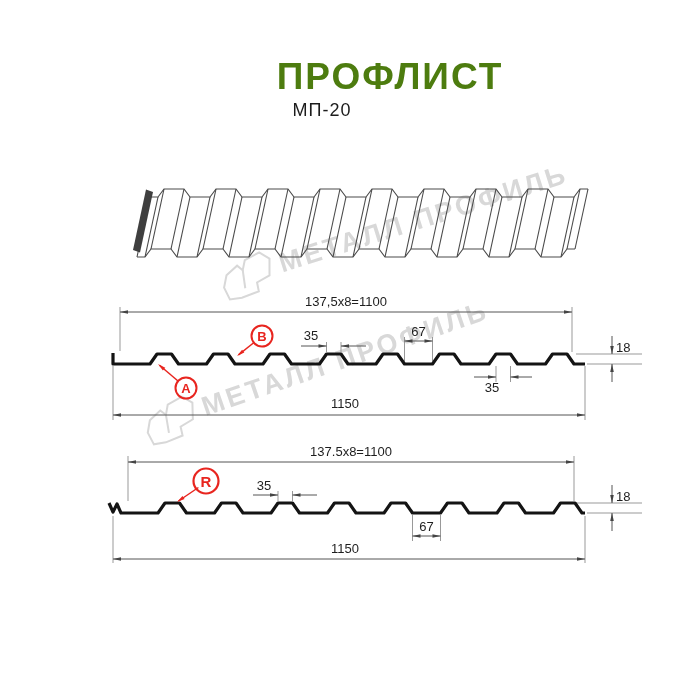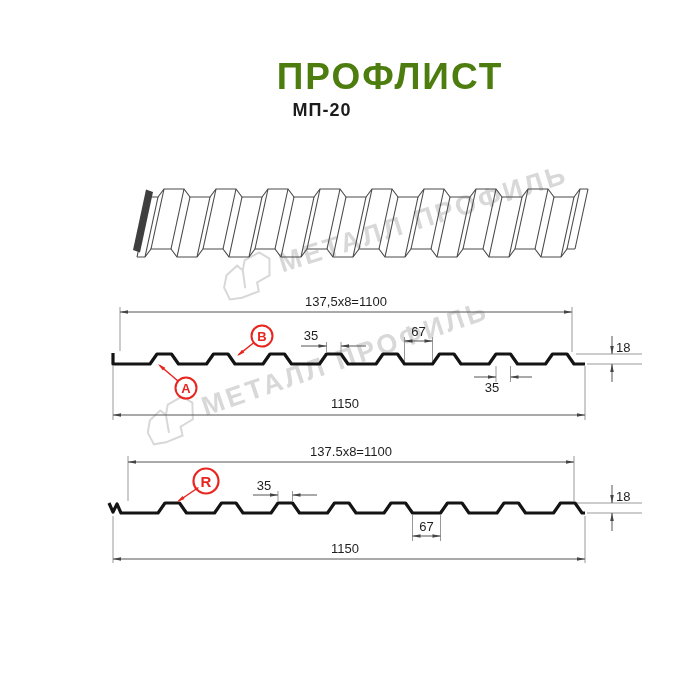--- a/index.html
+++ b/index.html
@@ -1,21 +1,21 @@
 <!DOCTYPE html>
 <html><head>
 <meta charset="utf-8">
 <style>
   html,body{margin:0;padding:0;background:#fff;}
   #page{position:relative;width:700px;height:700px;background:#fff;overflow:hidden;
         font-family:"Liberation Sans",sans-serif;}
   .title{position:absolute;top:56px;left:0;width:700px;text-align:center;
          font-size:37px;font-weight:800;letter-spacing:2px;color:#4d7c0f;margin-left:40px;}
   .subtitle{position:absolute;top:100px;left:0;width:644px;text-align:center;
-         font-size:18px;font-weight:700;letter-spacing:1px;color:#1c1c1c;}
+         font-size:18px;font-weight:400;letter-spacing:1px;color:#1c1c1c;}
   .footer{position:absolute;top:615px;left:0;width:700px;text-align:center;
          font-size:16px;font-weight:600;letter-spacing:0.8px;color:#333;}
   svg{position:absolute;left:0;top:0;}
   .dimtxt{font-family:"Liberation Sans",sans-serif;font-size:13px;fill:#1e1e1e;}
   .redtxt{font-family:"Liberation Sans",sans-serif;font-weight:700;fill:#e8251f;}
   .wmtxt{font-family:"Liberation Sans",sans-serif;font-size:27px;font-weight:700;
          letter-spacing:3px;fill:#d8d8d8;}
 </style>
 </head>
 <body>

